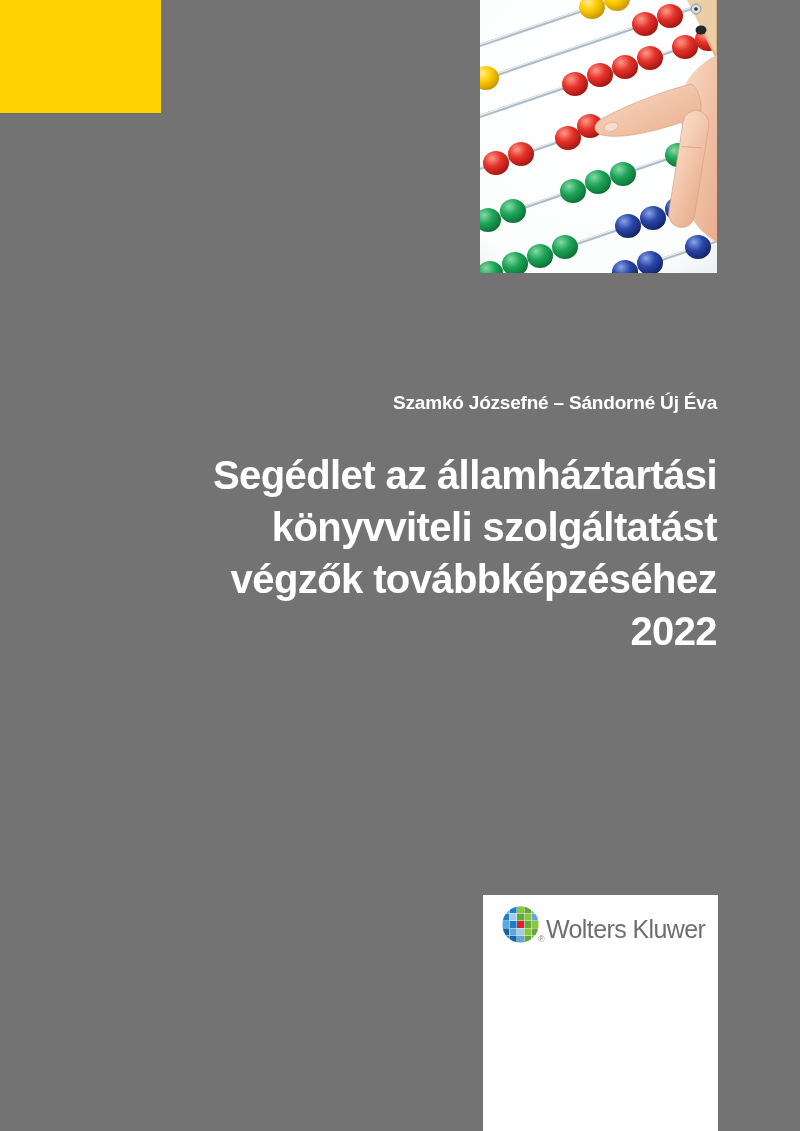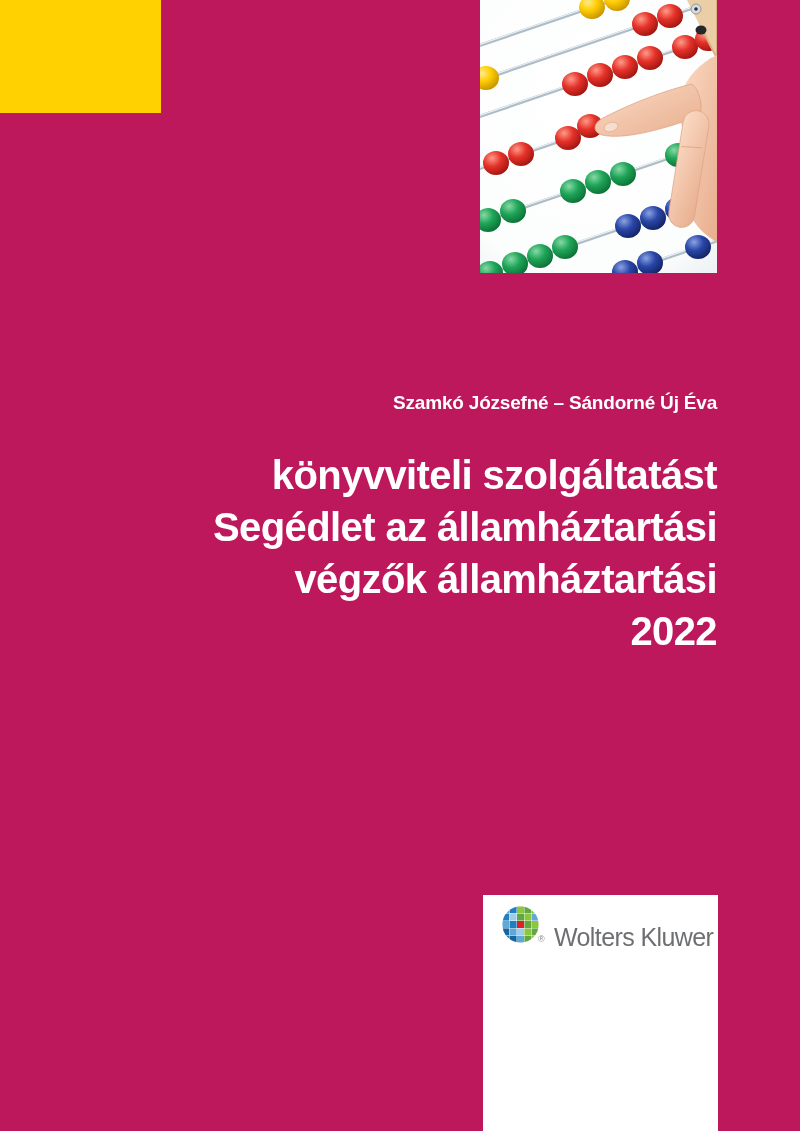--- a/index.html
+++ b/index.html
@@ -3,21 +3,21 @@
 <meta charset="utf-8">
 <style>
   html,body{margin:0;padding:0;}
   body{
     width:800px;height:1131px;
     font-family:"Liberation Sans",sans-serif;
     background:#0a6fae;
   }
   .cover{
     position:relative;width:800px;height:1131px;
-    background:#be185d;overflow:hidden;
+    background:#737373;overflow:hidden;
   }
   .yellow-block{
     position:absolute;left:0;top:0;width:161px;height:113px;
     background:#FFD101;
   }
   .photo{
     position:absolute;left:480px;top:0;width:237px;height:273px;
     overflow:hidden;background:#fff;
   }
   .authors{
@@ -34,24 +34,23 @@
   .logo-box{
     position:absolute;left:483px;top:895px;width:235px;height:236px;
     background:#ffffff;
   }
   .globe{position:absolute;left:19px;top:11px;width:37px;height:37px;}
   .reg{
     position:absolute;left:55px;top:39px;
     font-size:9px;color:#8a8b8e;
   }
   .wk-text{
-    position:absolute;left:63px;top:28px;
+    position:absolute;left:63px;top:20px;
     font-size:25px;font-weight:400;color:#6E6F72;letter-spacing:-0.6px;
     white-space:nowrap;
-    margin-left:8px;
   }
 </style>
 </head>
 <body>
 
 <div class="cover">
 
   <div class="yellow-block"></div>
 
   <div class="photo">
@@ -173,23 +172,23 @@
           <rect x="-13" y="-58" width="26" height="118" rx="13" fill="url(#skinG)" stroke="#dca285" stroke-width="0.7"></rect>
           <line x1="-11" y1="-20" x2="10" y2="-22" stroke="#dca285" stroke-width="0.8"></line>
         </g>
       </g>
     </svg>
   </div>
 
   <div class="authors">Szamkó Józsefné – Sándorné Új Éva</div>
 
   <div class="title">
+    <div>Segédlet az államháztartási</div>
     <div>könyvviteli szolgáltatást</div>
-    <div>Segédlet az államháztartási</div>
-    <div>végzők államháztartási</div>
+    <div>végzők továbbképzéséhez</div>
     <div>2022</div>
   </div>
 
   <div class="logo-box">
     <svg class="globe" viewBox="0 0 37 37" xmlns="http://www.w3.org/2000/svg">
       <defs>
         <clipPath id="globeClip">
             <circle cx="18.5" cy="18.5" r="18.2"></circle>
           </clipPath>
       </defs>

